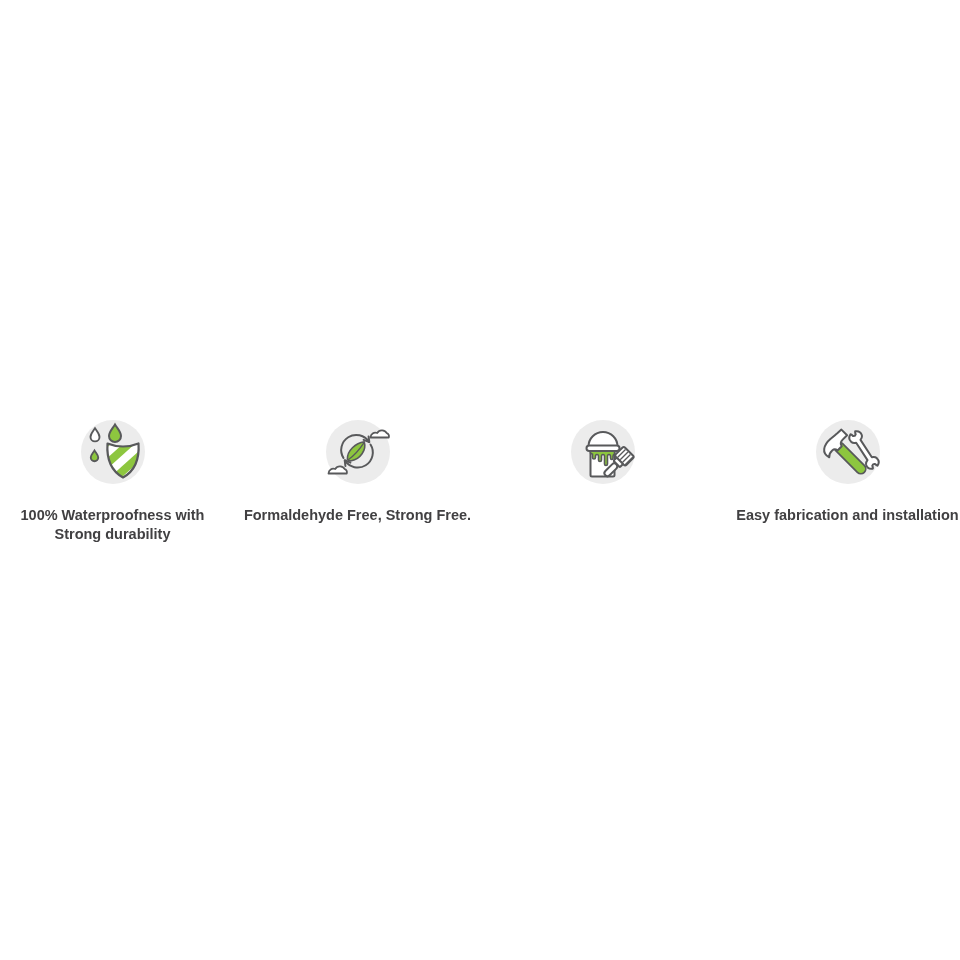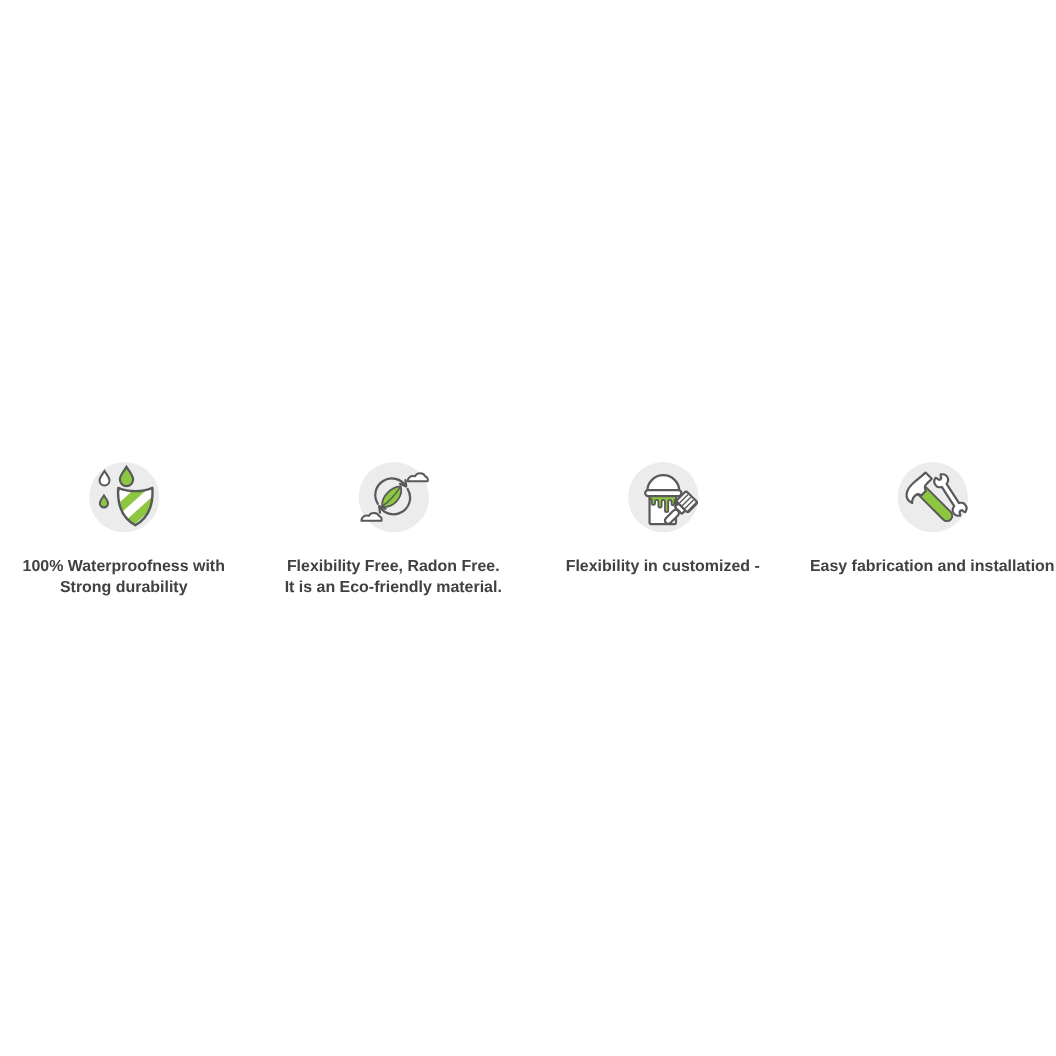--- a/index.html
+++ b/index.html
@@ -79,22 +79,21 @@
         <path class="nofill ink" stroke-width="2" stroke-linecap="round" stroke-linejoin="round" d="M24.4 42.6 L18.7 40.2 L19.4 46"></path>
         <g transform="translate(30.5 32) rotate(-27)">
           <path class="green ink" stroke-width="1.6" stroke-linejoin="round" d="M-11.5 2.5 C-8 -5.5 3.5 -8.5 11.5 -5.5 C10 3 0 8 -8.5 5.5 C-10 5 -11.2 3.8 -11.5 2.5 Z"></path>
           <path class="nofill ink" stroke-width="1.3" stroke-linecap="round" d="M-10.5 3 C-3 2 4 -1 11 -5"></path>
         </g>
         <path class="white ink" stroke-width="1.6" stroke-linejoin="round" transform="translate(44.5 17.5) scale(1.12)" d="M0 0 C0.2 -3.2 3 -5 6 -4 C8 -7.5 13 -7 14.5 -3.8 C16.2 -3.4 16.8 -1.6 16.3 0 Z"></path>
         <path class="white ink" stroke-width="1.6" stroke-linejoin="round" transform="translate(2.5 53.5) scale(1.12)" d="M0 0 C0.2 -3.2 3 -5 6 -4 C8 -7.5 13 -7 14.5 -3.8 C16.2 -3.4 16.8 -1.6 16.3 0 Z"></path>
       </svg>
     </div>
     <div class="caption">
-      <div class="cap-line">Flexibility Free, Radon Free.</div>
-      <div class="cap-line">It is an Eco-friendly material.</div>
+      <div class="cap-line">Formaldehyde Free, Strong Free.</div>
     </div>
   </div>
 
   <div class="feature">
     <div class="icon-wrap">
       <svg width="64" height="64" viewBox="0 0 64 64">
         <circle class="bgc" cx="32" cy="32" r="32"></circle>
 
         <path class="white ink" stroke-width="2" stroke-linejoin="round" d="M17.5 26.5 A14.5 14.5 0 0 1 46.5 26.5 Z"></path>
 
@@ -111,21 +110,20 @@
             <line x1="43.5" y1="23.5" x2="43.5" y2="34.5"></line>
             <line x1="47" y1="23.5" x2="47" y2="34.5"></line>
             <line x1="50.5" y1="23.5" x2="50.5" y2="34.5"></line>
           </g>
           <rect class="white ink" stroke-width="2" stroke-linejoin="round" x="39.5" y="35.5" width="9" height="4.5" rx="1"></rect>
           <rect class="white ink" stroke-width="2" stroke-linejoin="round" x="41" y="40.5" width="6" height="15.5" rx="3"></rect>
         </g>
       </svg>
     </div>
     <div class="caption">
-      <div class="cap-line">Flexibility in customized -</div>
     </div>
   </div>
 
   <div class="feature">
     <div class="icon-wrap">
       <svg width="64" height="64" viewBox="0 0 64 64">
         <circle class="bgc" cx="32" cy="32" r="32"></circle>
 
         <g transform="rotate(-45 30 34)">
           <line class="ink" stroke-width="11.5" stroke-linecap="round" x1="30" y1="24" x2="30" y2="55"></line>

